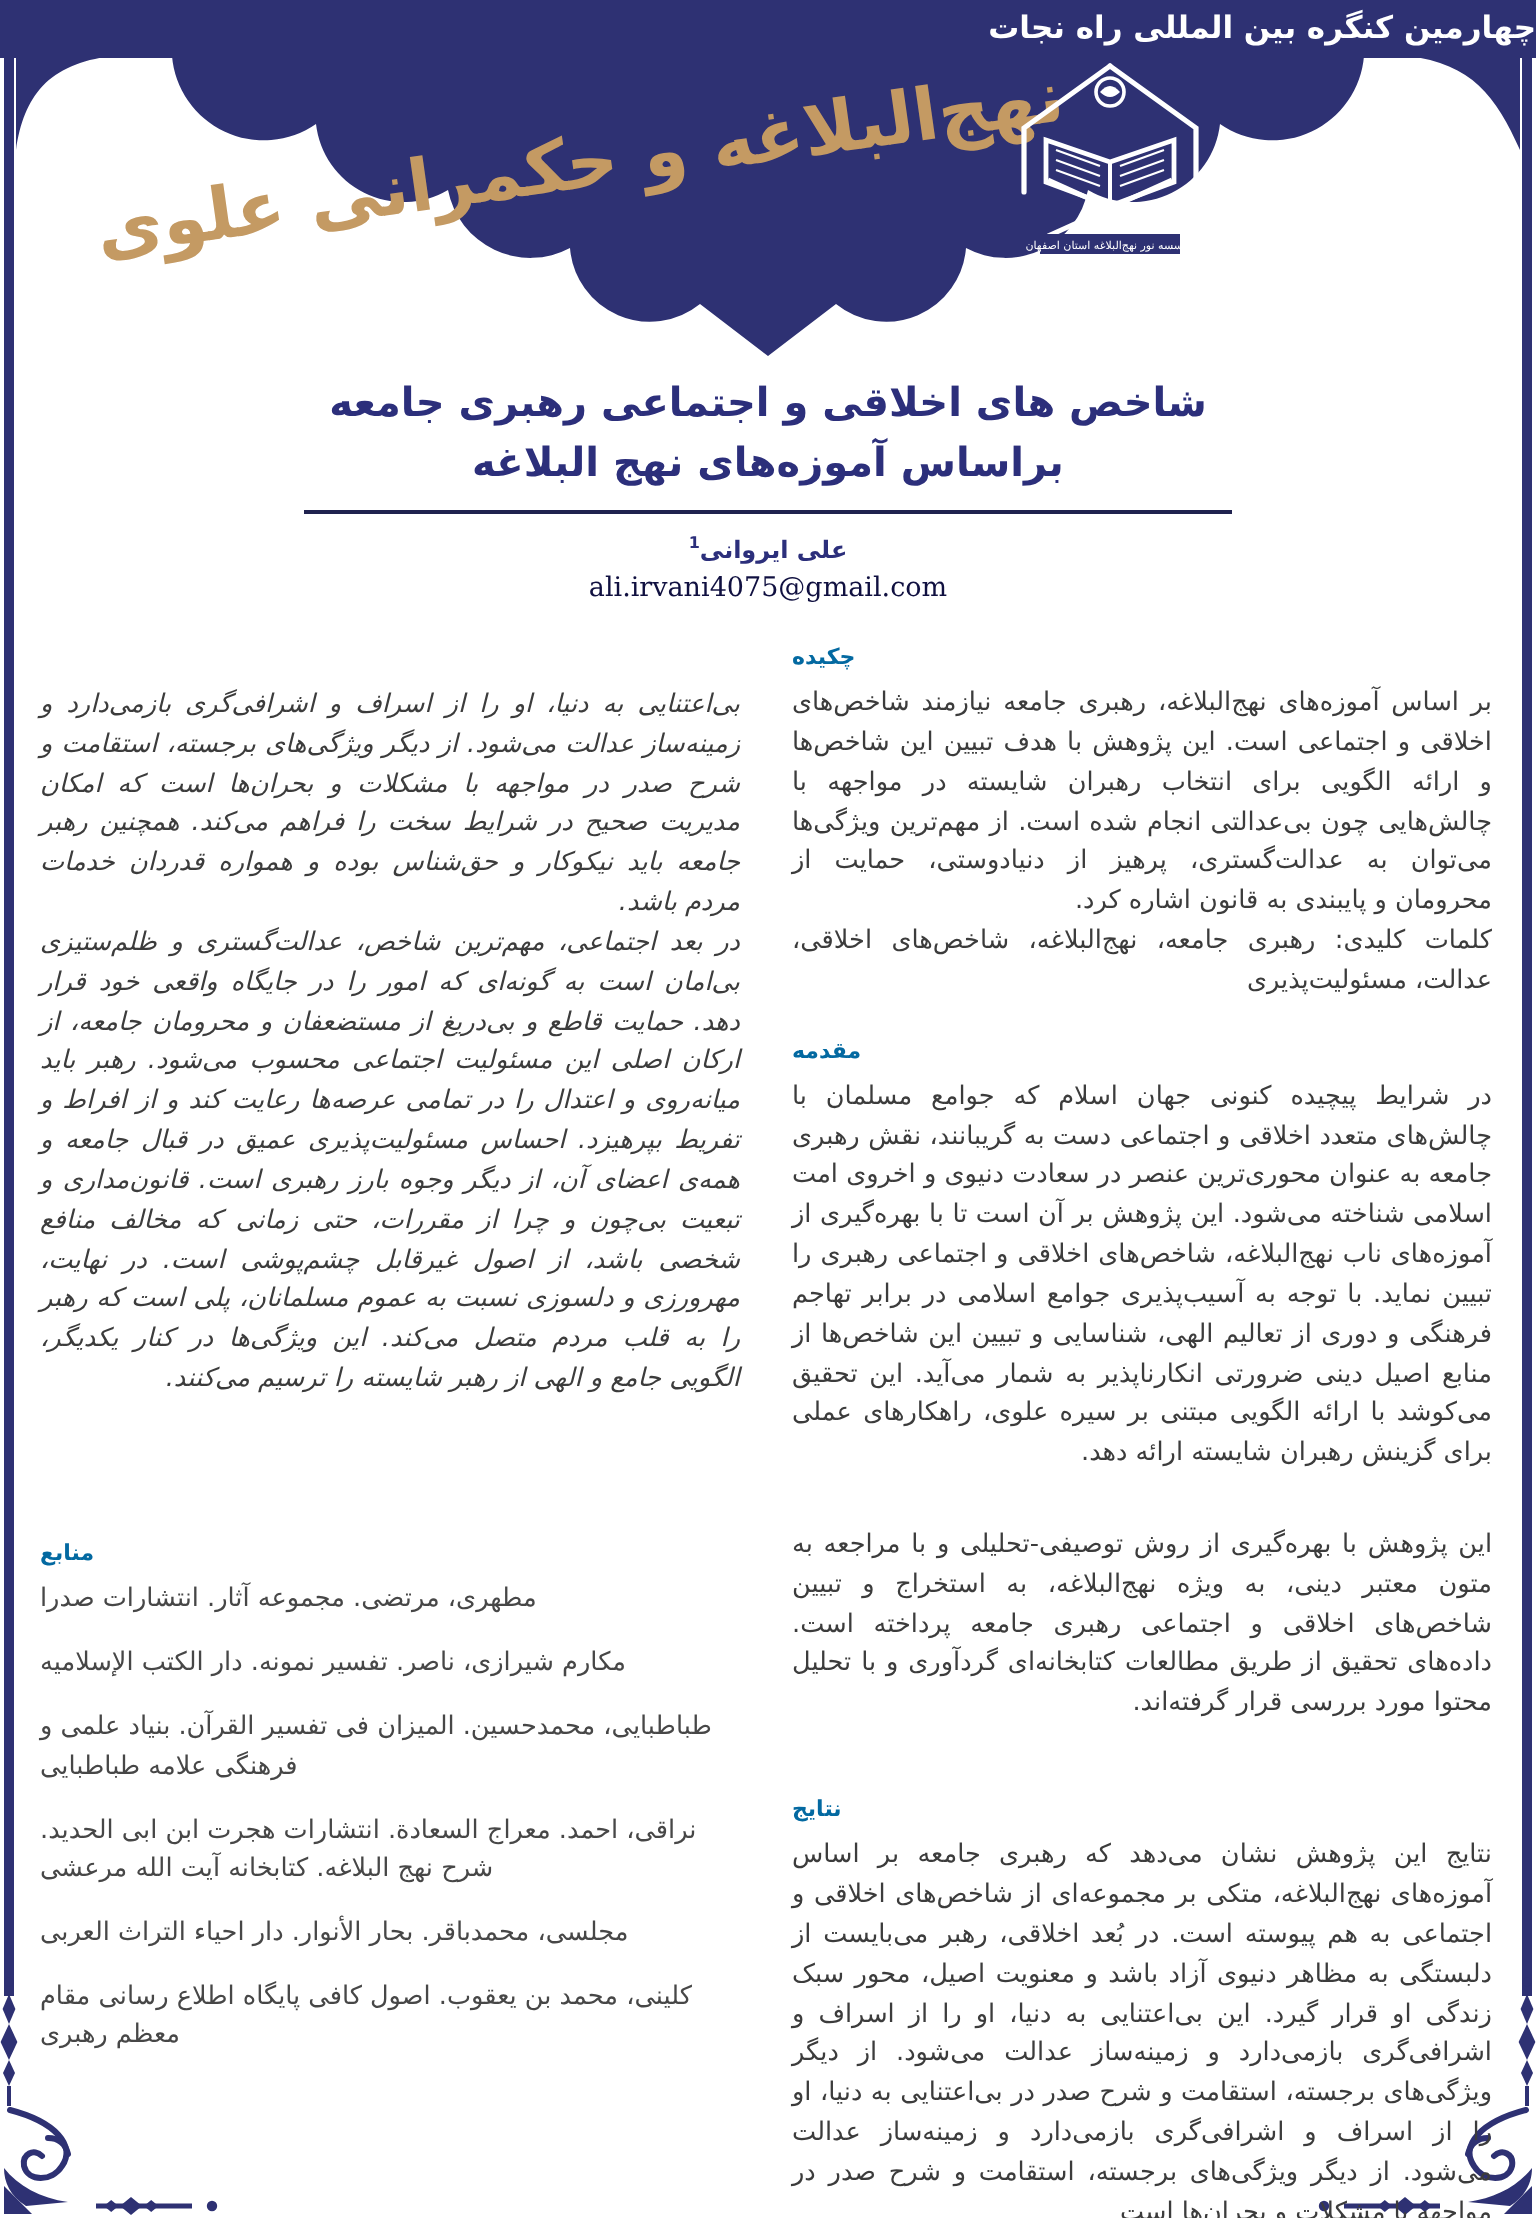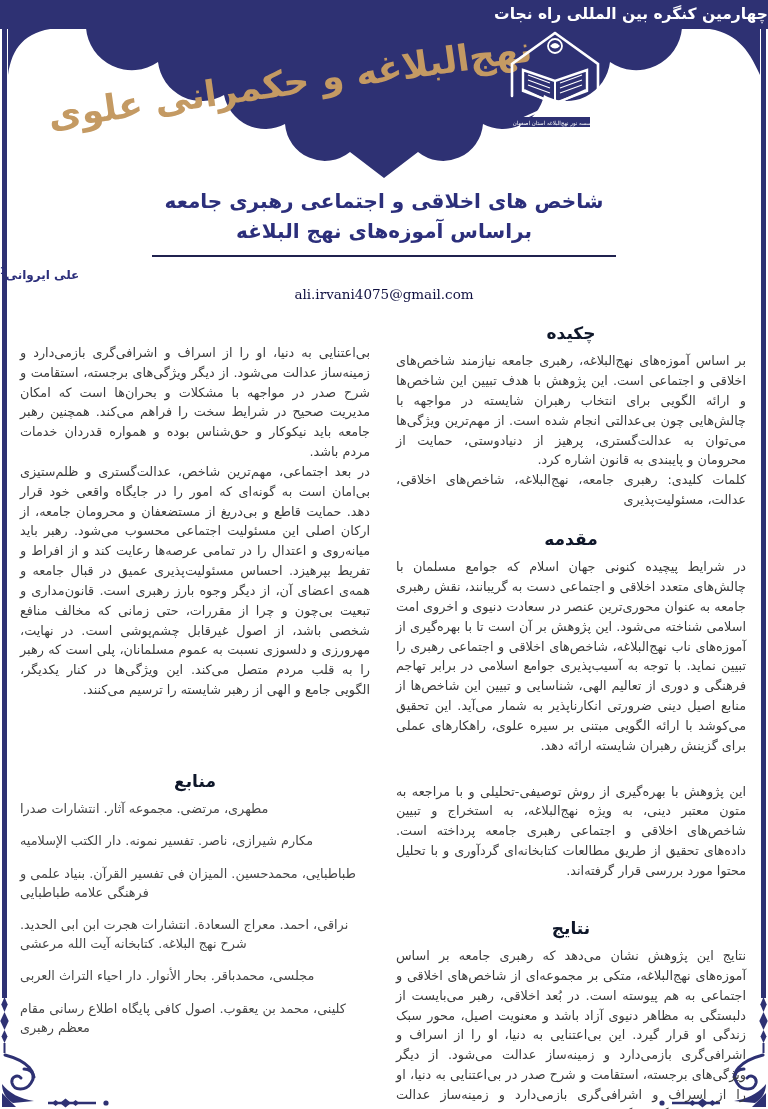--- a/index.html
+++ b/index.html
@@ -24,46 +24,46 @@
   
   .paper-title{
     position:absolute;top:186px;left:0;width:768px;text-align:center;
     color:#2c2f7b;font-size:20px;font-weight:bold;line-height:30px;z-index:2;
   }
   .title-rule{
     position:absolute;top:255px;left:152px;width:464px;height:2px;
     background:#20224f;z-index:2;
   }
   .author-line{
-    position:absolute;top:267px;left:0;width:768px;text-align:left;
+    position:absolute;top:267px;left:0;width:768px;text-align:center;
     color:#2c2f7b;font-size:12px;font-weight:bold;z-index:2;
   }
   .author-line sup{font-size:8px;}
   .email-line{
     position:absolute;top:286px;left:0;width:768px;text-align:center;
     color:#101040;font-size:13.5px;font-family:"DejaVu Serif",serif;
     direction:ltr;z-index:2;
   }
   
   .col{
     position:absolute;top:320px;width:350px;
     color:#3c3c3c;font-size:12.8px;line-height:1.55;text-align:justify;z-index:2;
   }
   .col-right{right:22px;}
   .col-left{left:20px;}
   .sec-heading{
-    color:#0f172a;font-size:17px;font-weight:bold;margin:0 0 5px 0;text-align:center;
+    color:#0369a1;font-size:11px;font-weight:bold;margin:0 0 5px 0;text-align:left;
   }
   .sec{margin:0 0 16px 0;}
   .sec p{margin:0;}
   .sec .keywords{margin-top:0;}
   .gap-lg{margin-bottom:34px;}
   .gap-md{margin-bottom:26px;}
   .cont-par{margin:0 0 0 0;}
-  .cont-block{margin-top:23px;}
+  .cont-block{margin-top:23px;font-style:italic;}
   .refs{margin-top:68px;}
   .ref-item{margin:0 0 13px 0;text-align:left;line-height:1.5;color:#474747;}
   
   .side-bar{position:absolute;top:0;width:5px;height:998px;background:#2e3173;z-index:1;}
   .side-bar.left{left:2px;}
   .side-bar.right{right:2px;}
   .corner{position:absolute;bottom:0;z-index:1;}
   .corner.left{left:0;}
   .corner.right{right:0;transform:scaleX(-1);}
 </style>

